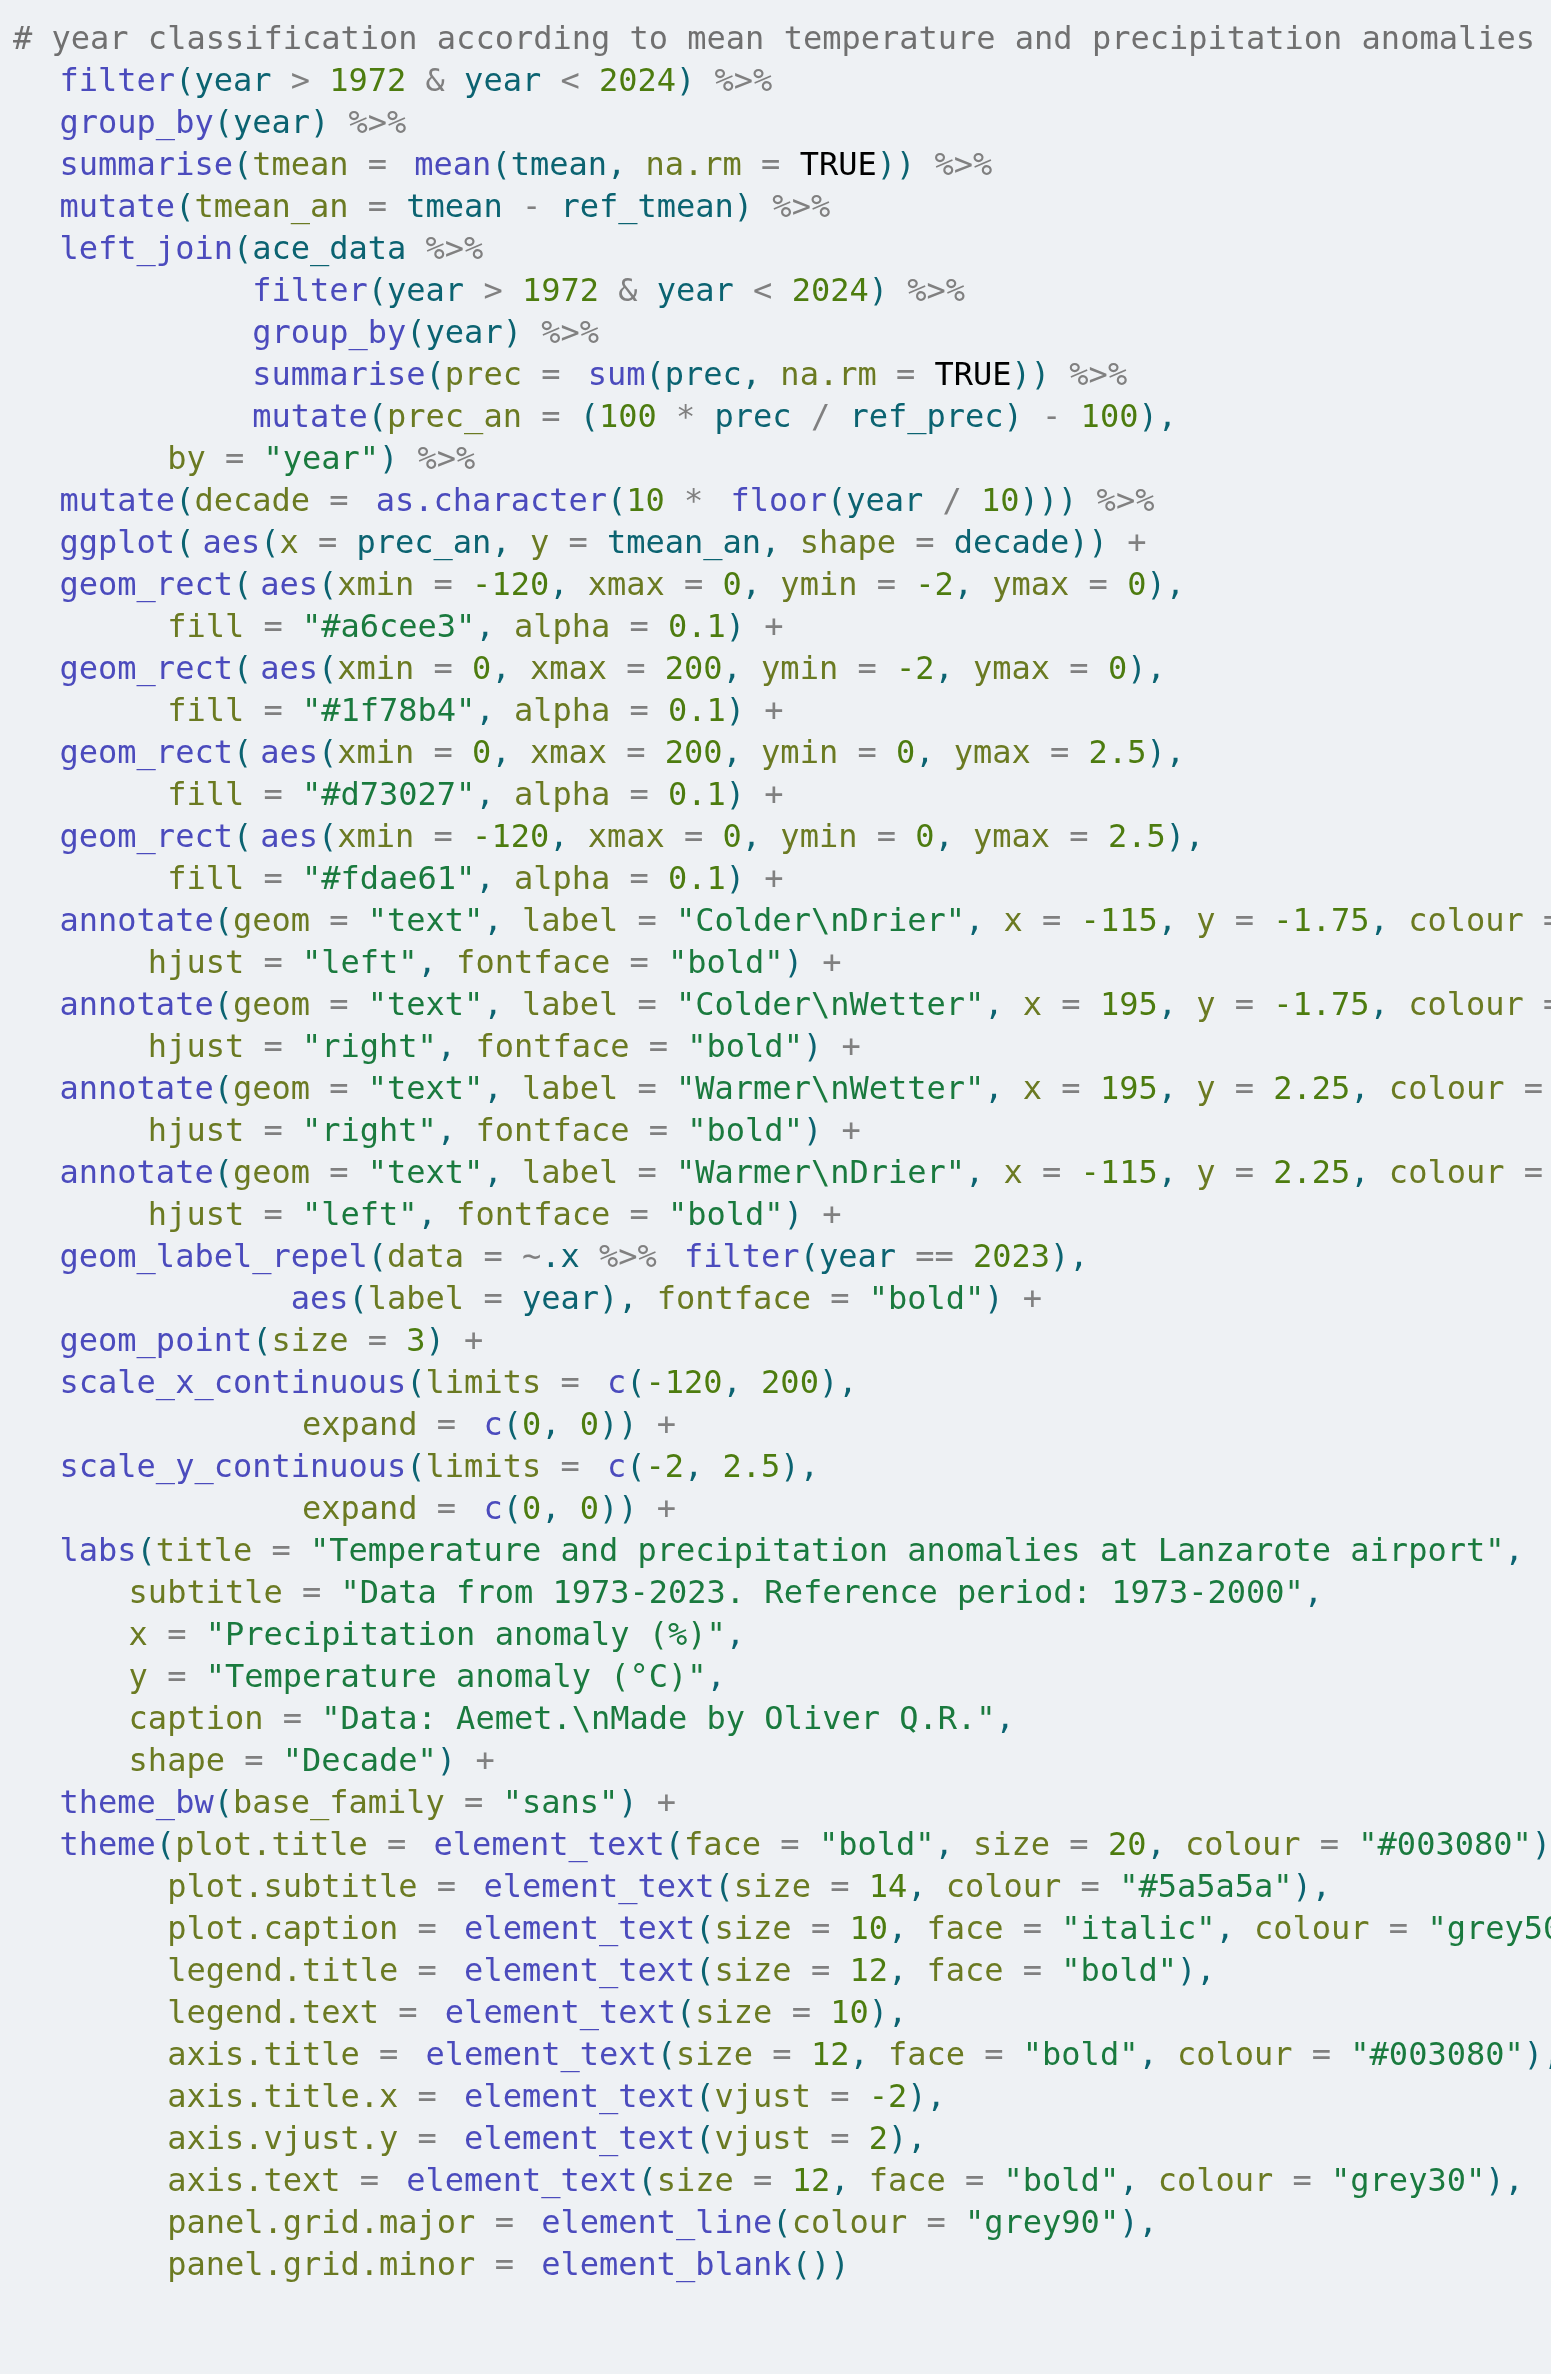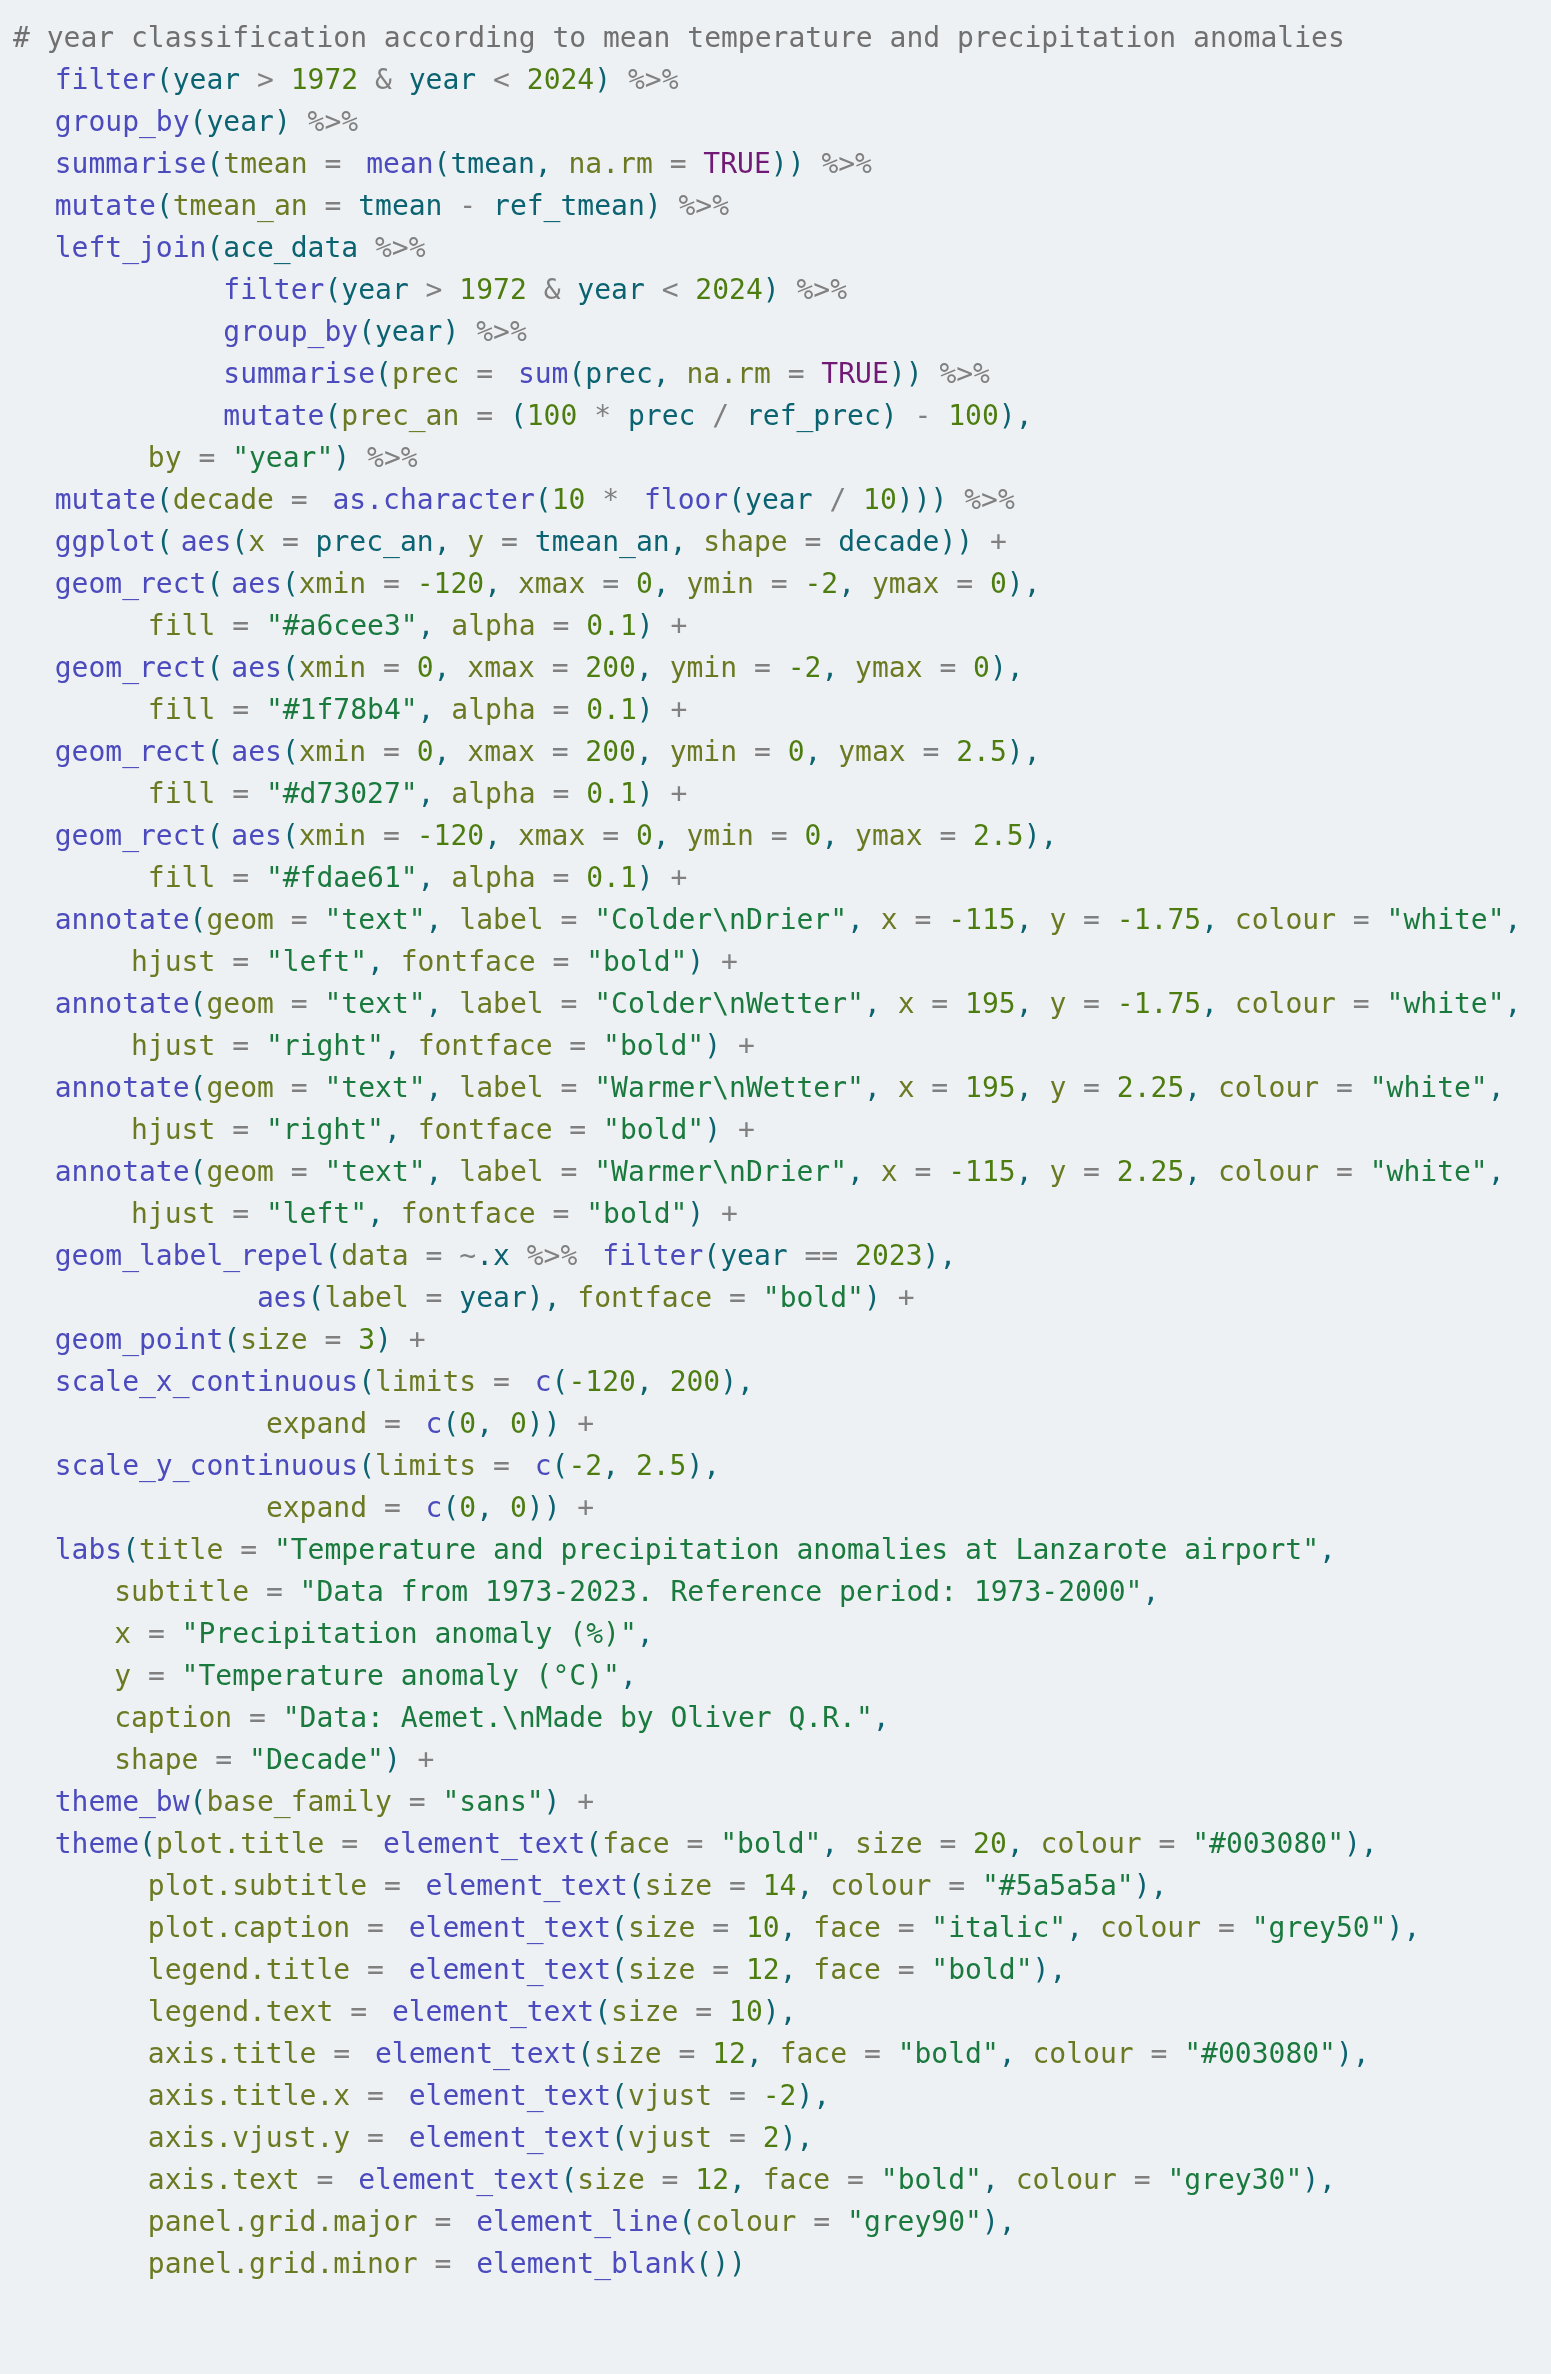--- a/index.html
+++ b/index.html
@@ -12,36 +12,36 @@
     height: 2374px;
     overflow: hidden;
     font-family: "DejaVu Sans Mono", monospace;
   }
   #code-block {
     padding: 17px 0 0 13px;
     box-sizing: border-box;
   }
   .line {
     font-family: "DejaVu Sans Mono", monospace;
-    font-size: 28px;
+    font-size: 32px;
     line-height: 42px;
     white-space: pre;
     letter-spacing: 0px;
     color: #333333;
   }
   
   .cm   { color: #707070; }            
   .id   { color: #0b6371; }            
   .fn   { color: #4b4bbd; margin-left: 8px; }            
   .pn   { color: #0b6371; }            
   .op   { color: #808080; }            
   .arg  { color: #6b7a22; }            
   .num  { color: #4d7c0f; }            
   .str  { color: #1a7a3e; }            
-  .cnst { color: #701a75; }            
+  .cnst { color: #000000; }            
   .pipe { color: #808080; }            
 </style>
 </head>
 <body>
 
 <div id="code-block">
     <div class="line"><span class="cm"># year classification according to mean temperature and precipitation anomalies</span></div>
     <div class="line">  <span class="fn">filter</span><span class="pn">(</span><span class="id">year</span> <span class="op">&gt;</span> <span class="num">1972</span> <span class="op">&amp;</span> <span class="id">year</span> <span class="op">&lt;</span> <span class="num">2024</span><span class="pn">)</span> <span class="pipe">%&gt;%</span></div>
     <div class="line">  <span class="fn">group_by</span><span class="pn">(</span><span class="id">year</span><span class="pn">)</span> <span class="pipe">%&gt;%</span></div>
     <div class="line">  <span class="fn">summarise</span><span class="pn">(</span><span class="arg">tmean</span> <span class="op">=</span> <span class="fn">mean</span><span class="pn">(</span><span class="id">tmean</span><span class="pn">,</span> <span class="arg">na.rm</span> <span class="op">=</span> <span class="cnst">TRUE</span><span class="pn">)</span><span class="pn">)</span> <span class="pipe">%&gt;%</span></div>

